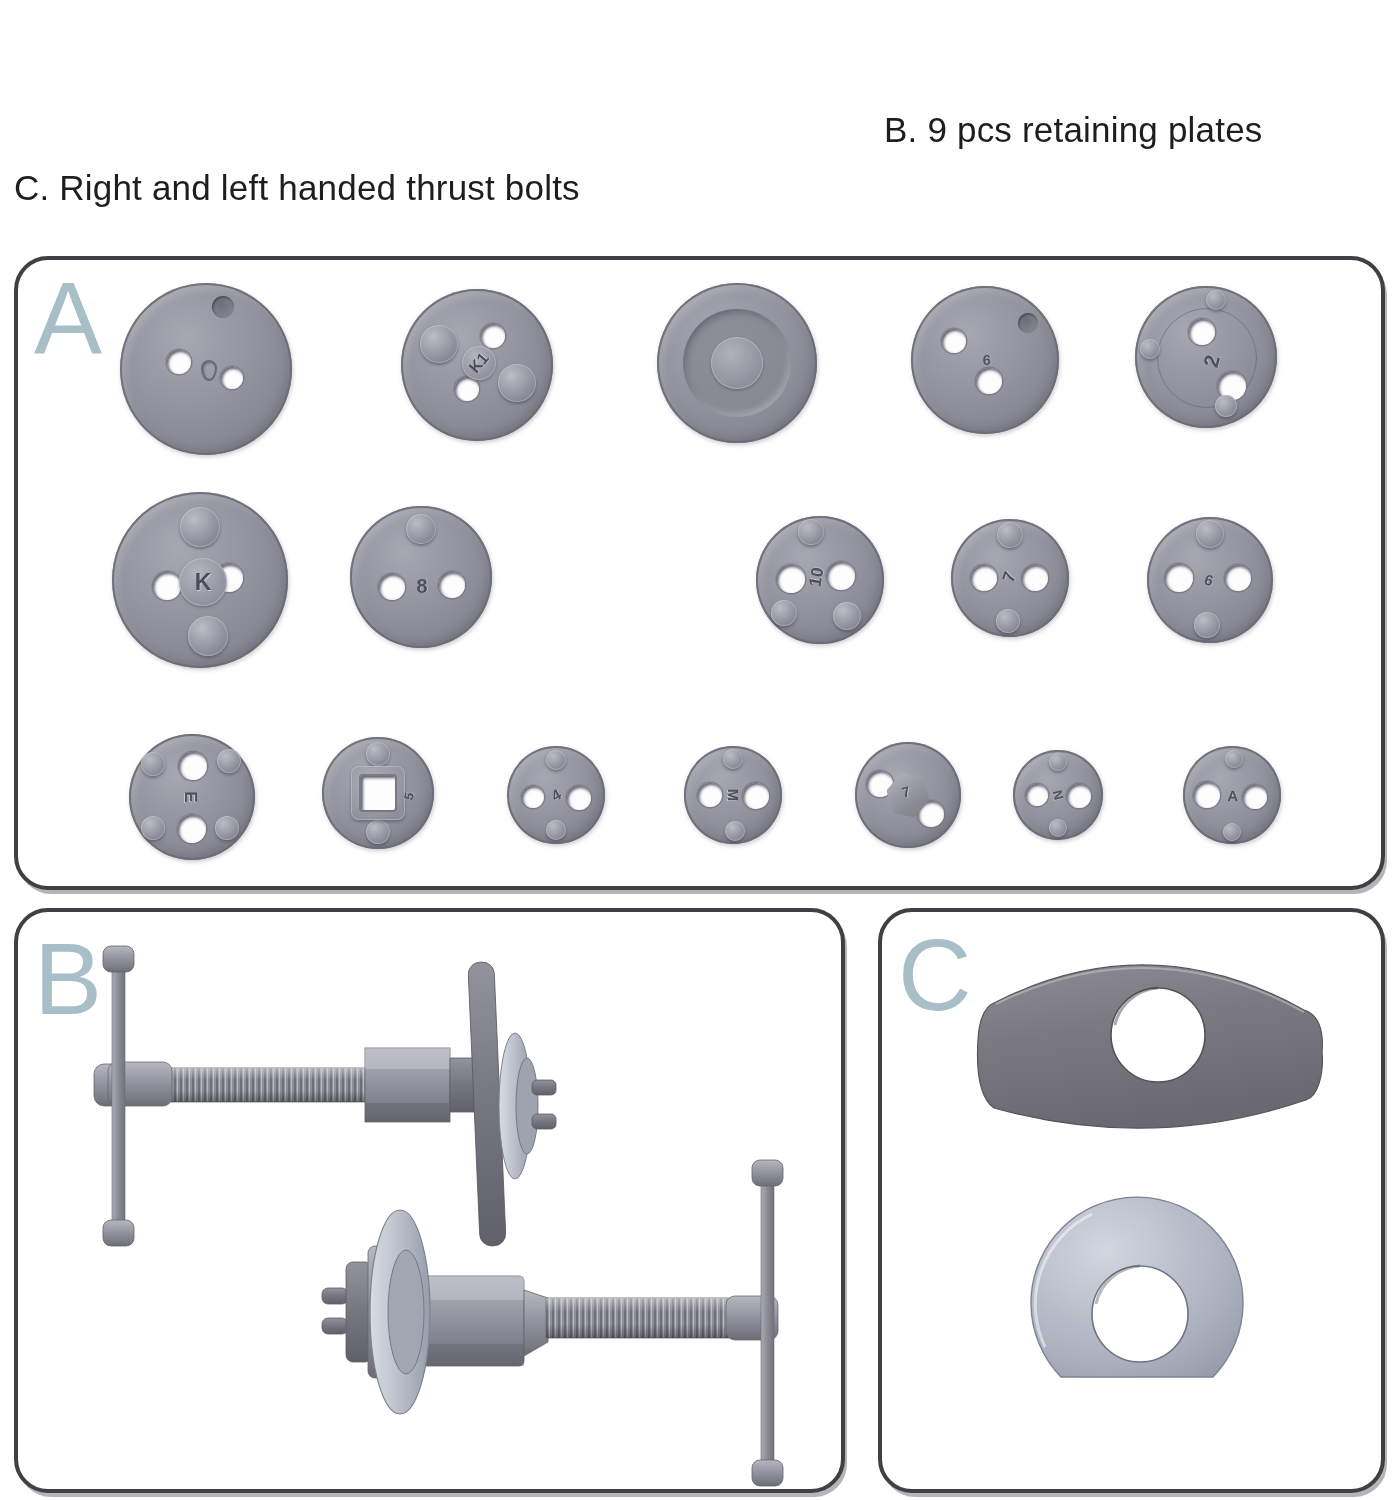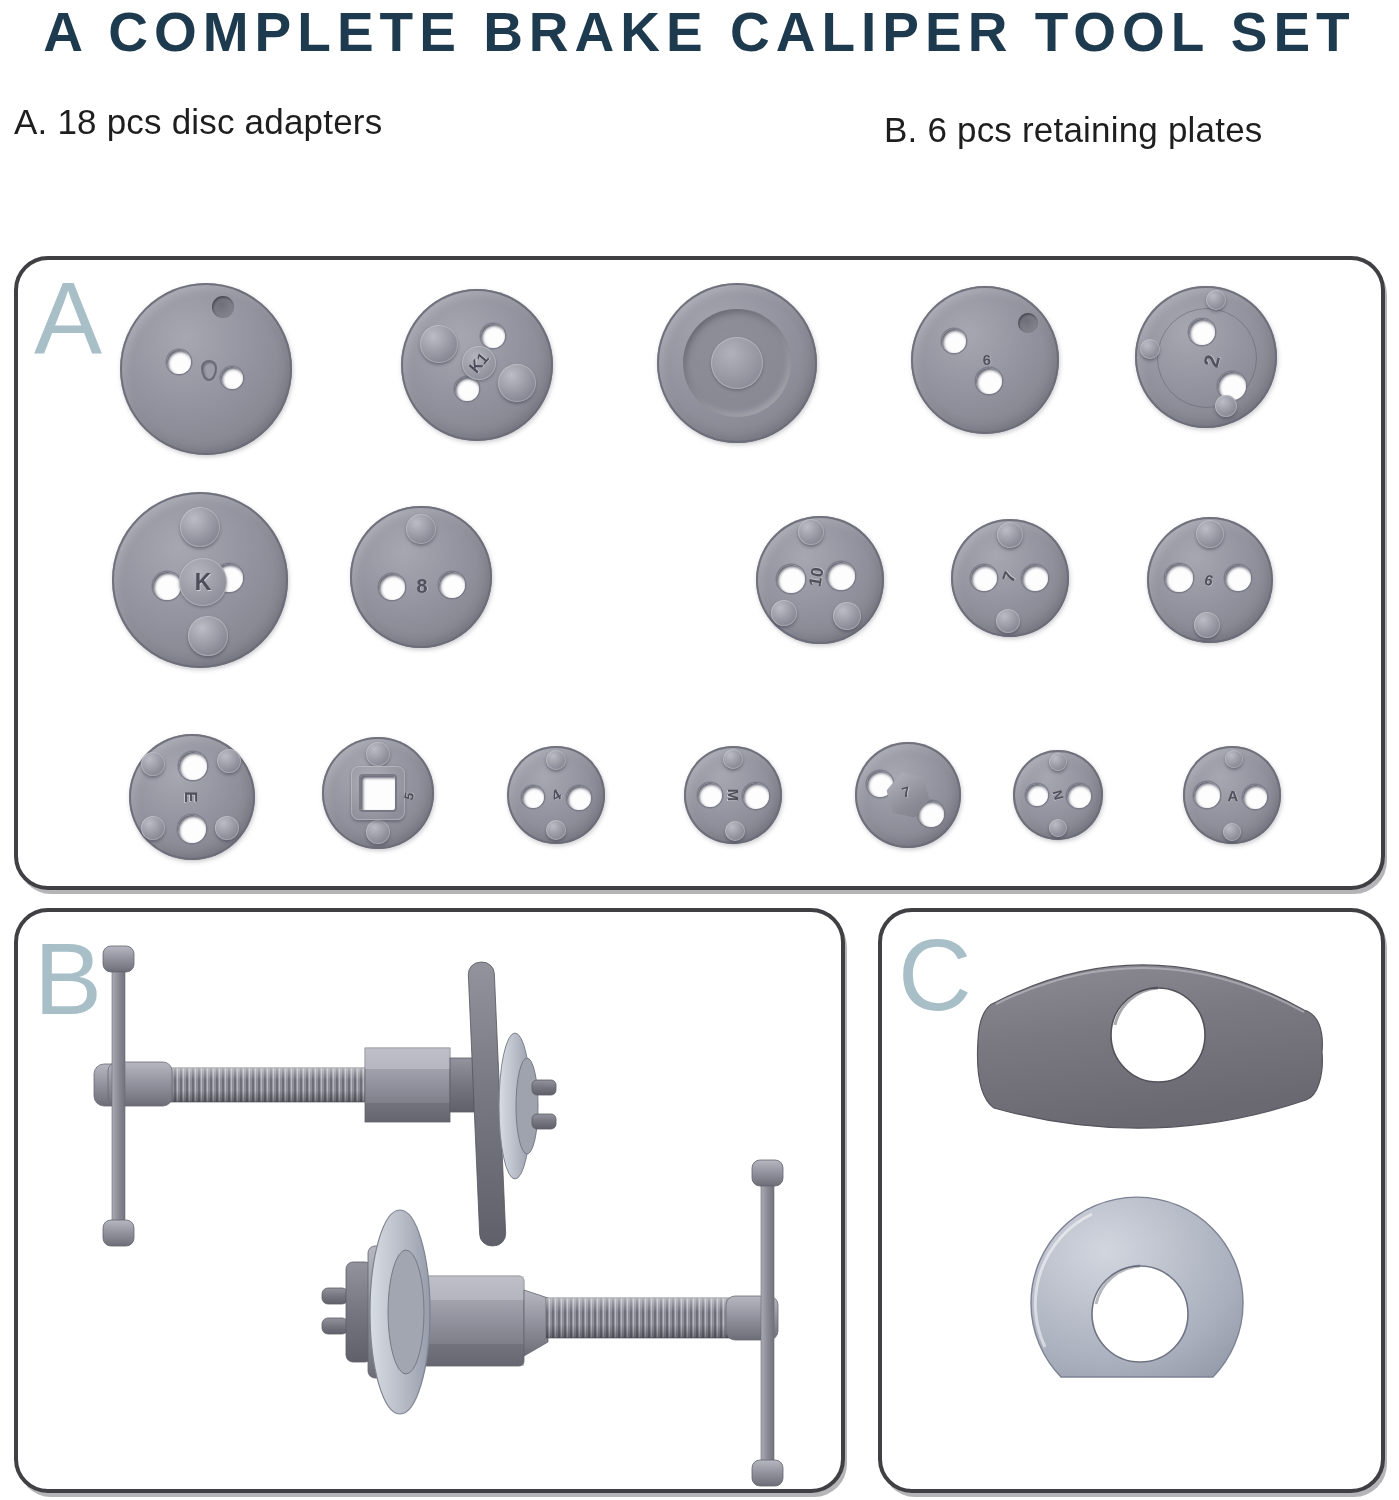--- a/index.html
+++ b/index.html
@@ -71,24 +71,23 @@
            background:linear-gradient(135deg, #b4b5be, #8b8c96 65%, #7e7f89);
            clip-path:polygon(25% 3%, 75% 3%, 100% 50%, 75% 97%, 25% 97%, 0 50%);
            filter:drop-shadow(1px 2px 2px rgba(66,66,82,0.5));}
   svg{position:absolute;left:0;top:0;}
 </style>
 </head>
 <body>
 
 <div class="stage">
 
-  <div class="title">A COMPLETE BRAKE CALIPER TOOL SET</div>
-
-  <div class="legend-item legend-a">A. 18 pcs disc adapters</div>
-  <div class="legend-item legend-b">B. 6 pcs retaining plates</div>
+
+  <div class="legend-item legend-b">B. 9 pcs retaining plates</div>
+  <div class="legend-item legend-c">C. Right and left handed thrust bolts</div>
 
   <section class="panel panel-a">
     <span class="panel-letter">A</span>
     <div id="disc-layer">
         <div class="disc" style="left: 102px; top: 23px; width: 172px; height: 172px;">
           <div class="hole" style="left: 47px; top: 67px; width: 24px; height: 24px;"></div>
           <div class="hole" style="left: 101px; top: 84px; width: 22px; height: 22px;"></div>
           <div class="dimple" style="left: 92px; top: 13px; width: 22px; height: 22px;"></div>
           <div class="teardrop" style="left: 81px; top: 77px;"></div>
         </div>

